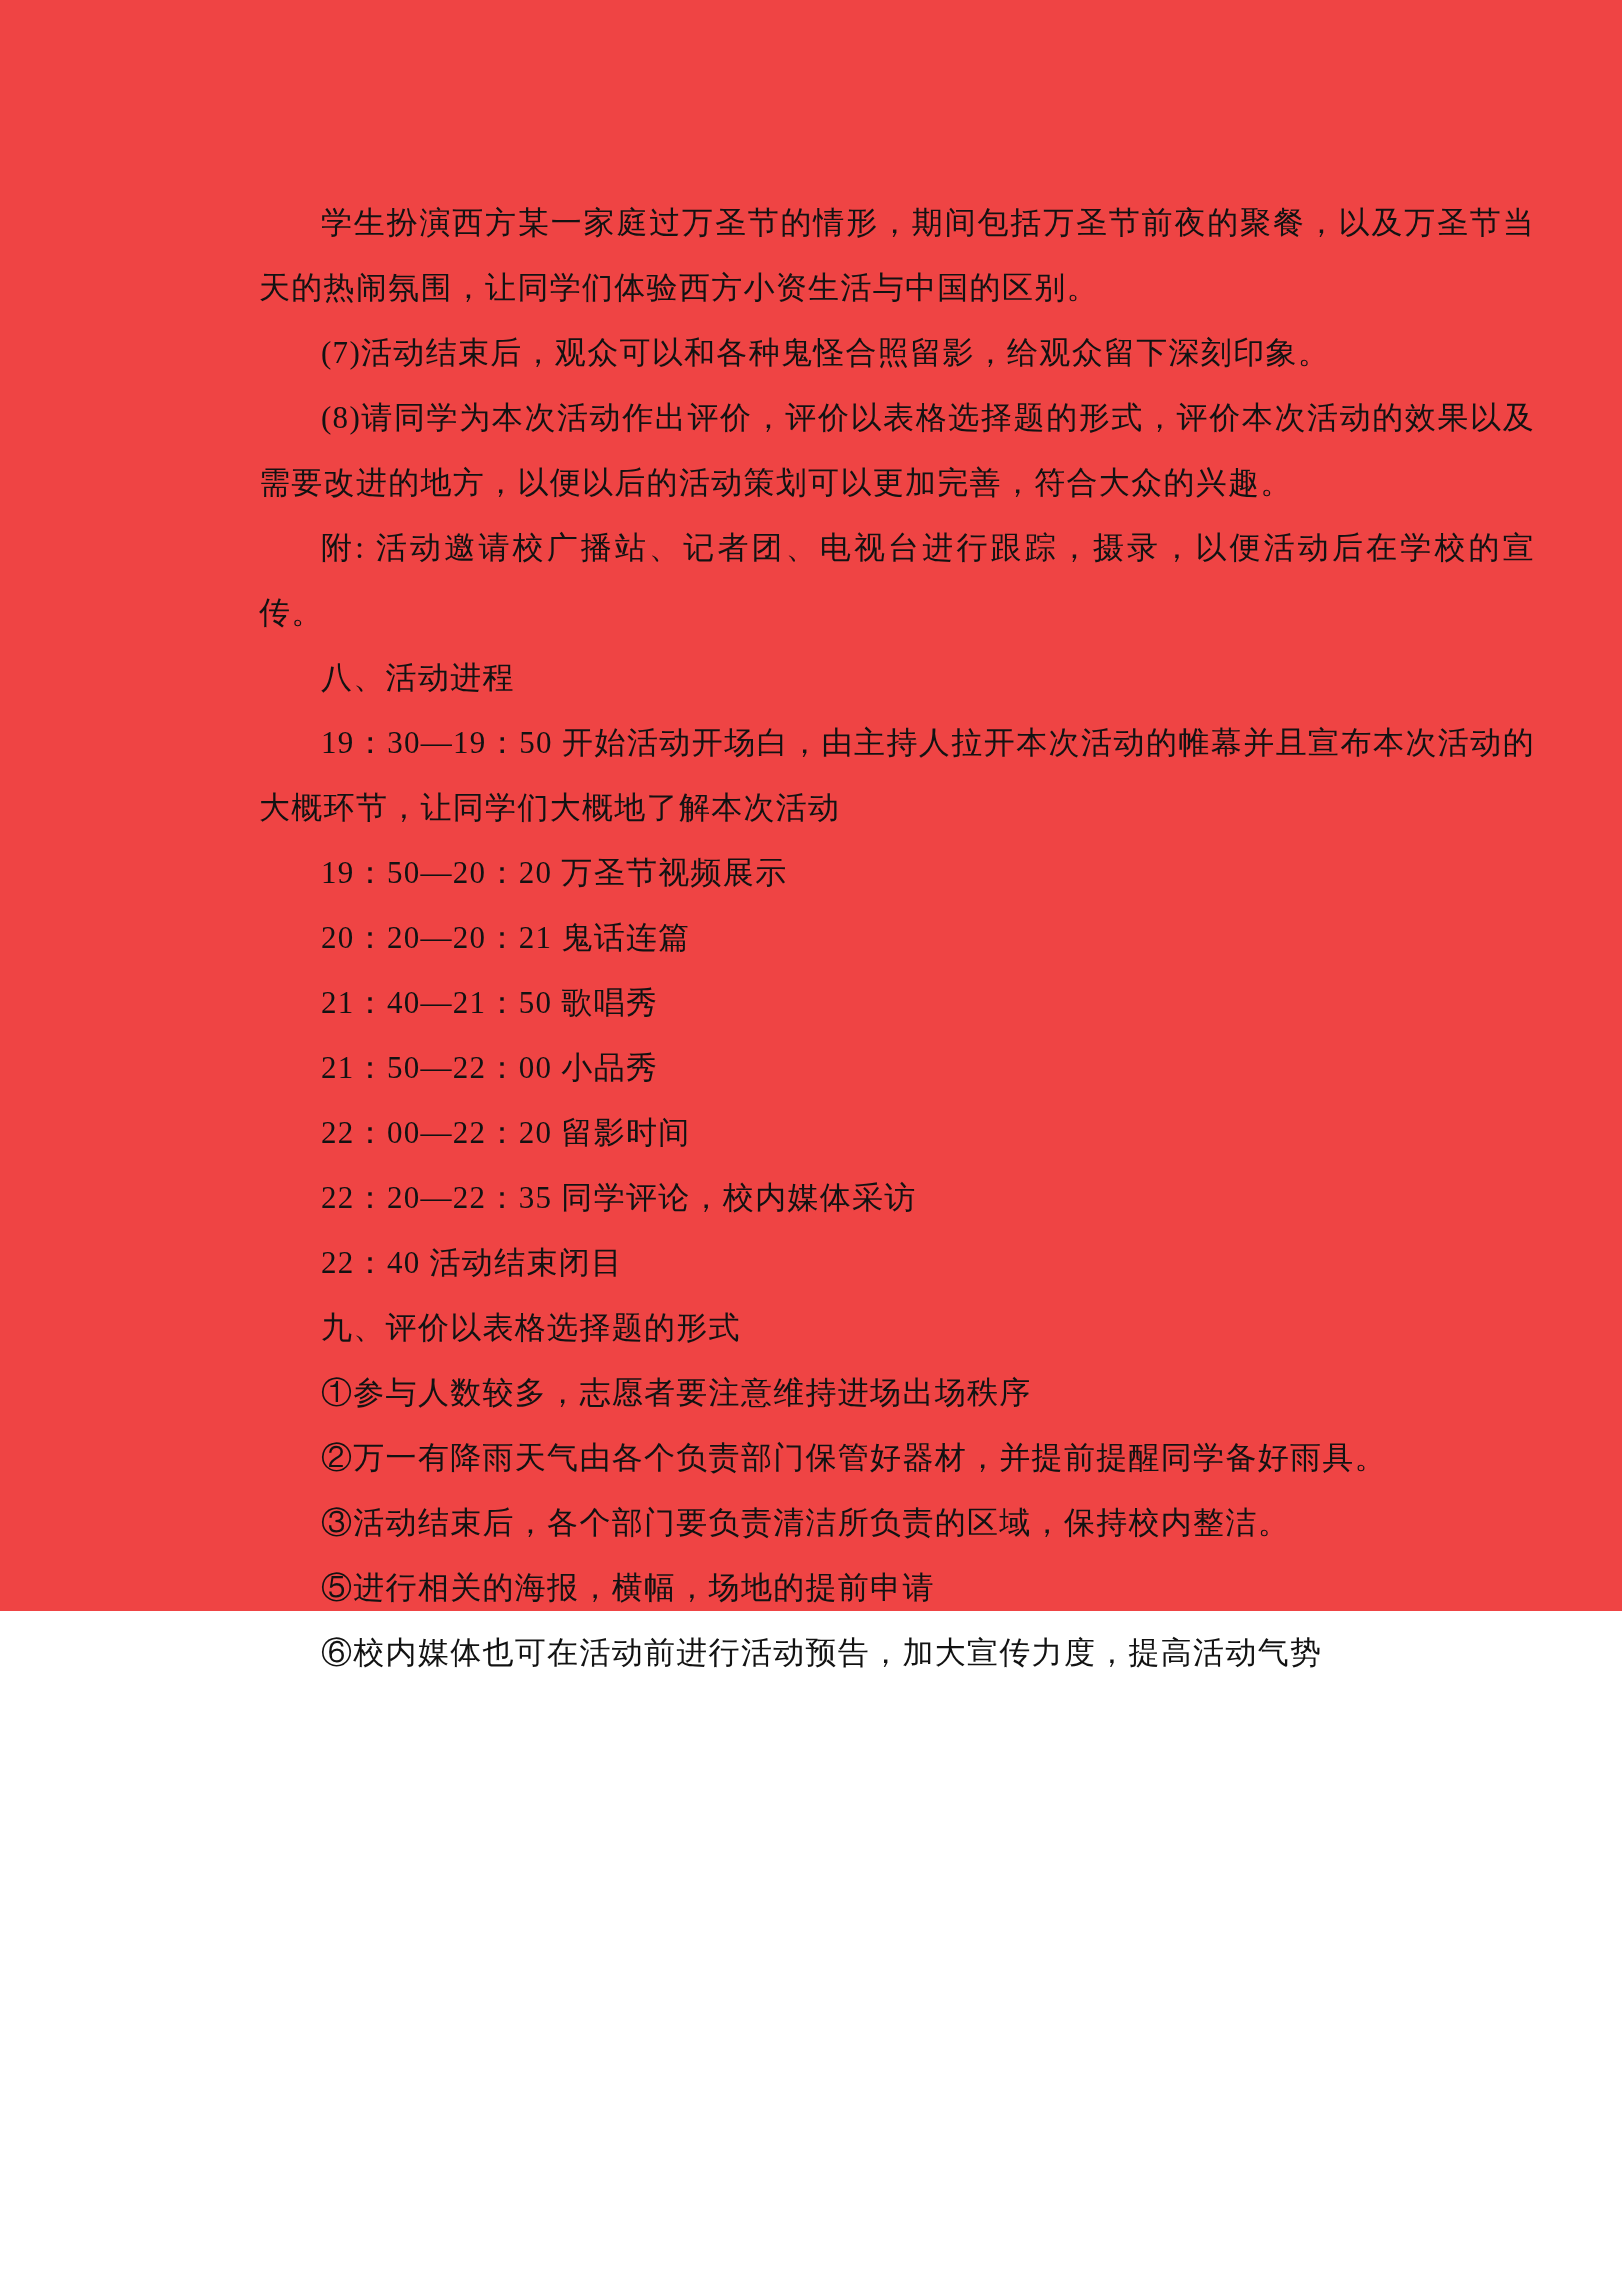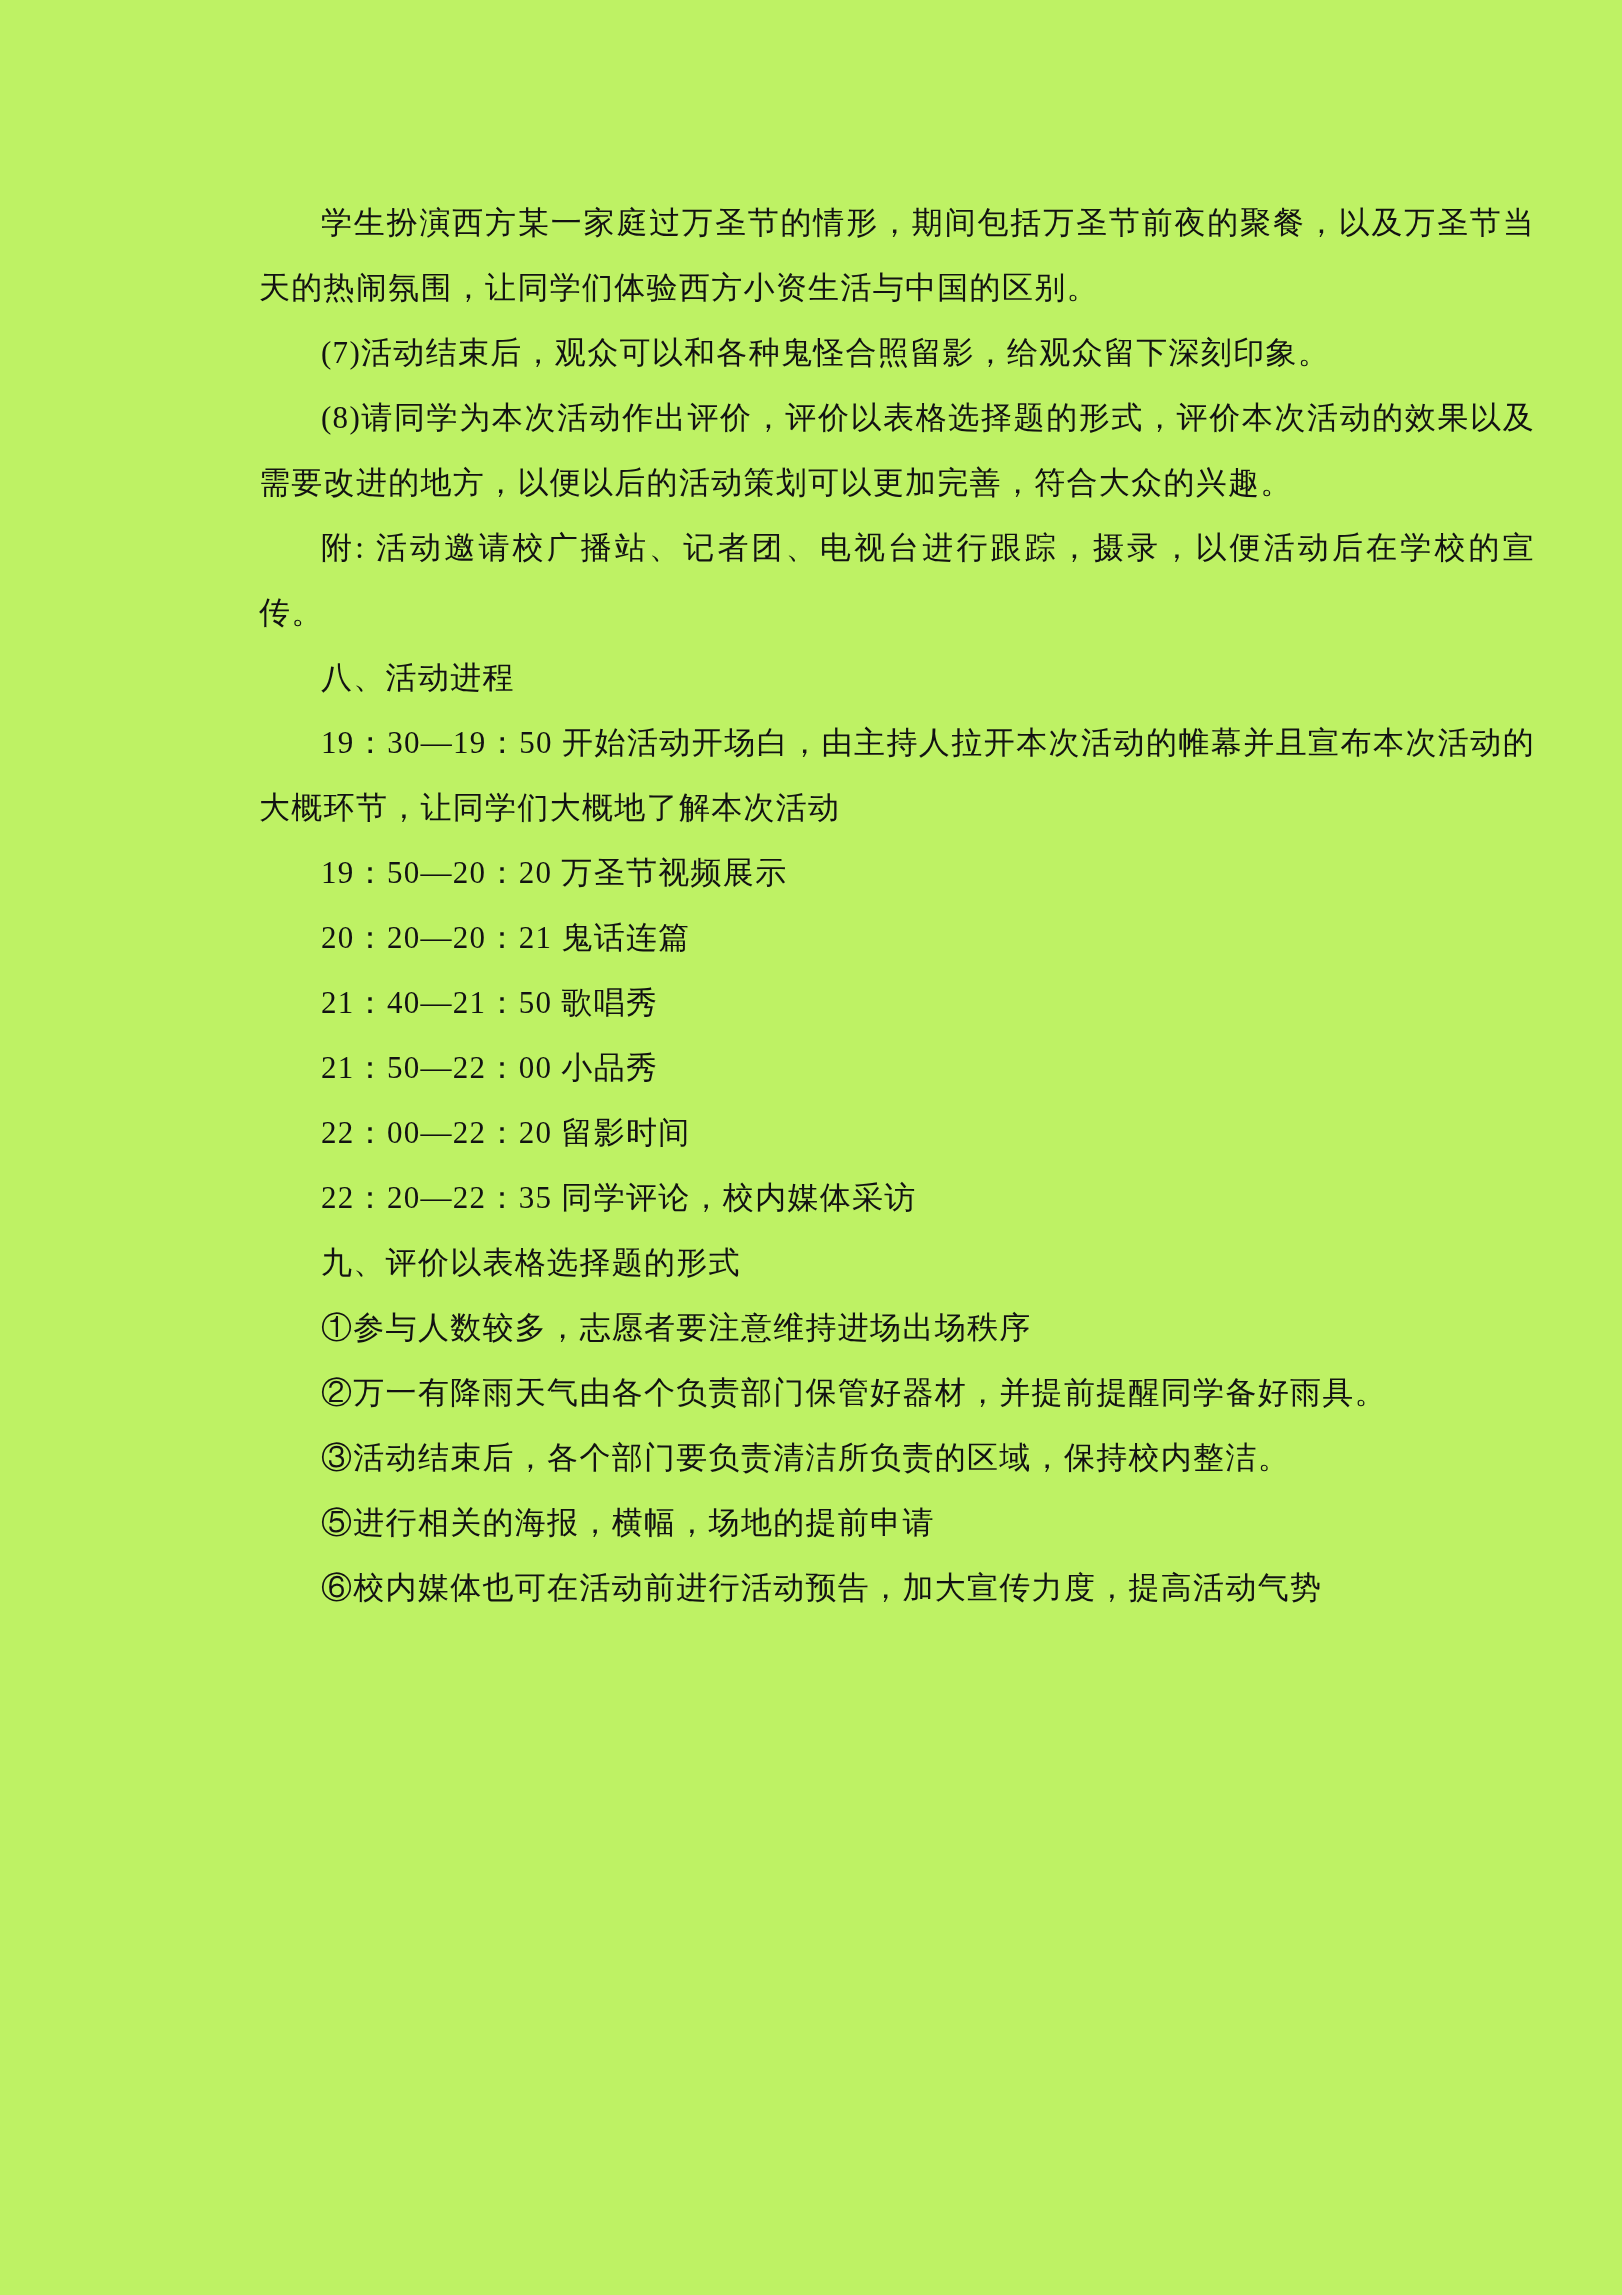--- a/index.html
+++ b/index.html
@@ -12,23 +12,23 @@
     height: 2295px;
     position: relative;
     font-family: "Liberation Serif", "DejaVu Serif", serif;
     color: #121212;
   }
   .page {
     position: absolute;
     top: 0;
     left: 0;
     width: 1623px;
-    height: 2295px;
+    height: 1611px;
     box-sizing: border-box;
-    background: #bef264;
+    background: #ef4444;
     padding: 190px 88px 131px 259px;
   }
   .para {
     margin: 0;
     font-size: 31px;
     line-height: 65px;
     letter-spacing: 1.3px;
     text-indent: 2em;
     text-align: justify;
     word-break: break-all;
@@ -43,20 +43,21 @@
   <p class="para">(8)请同学为本次活动作出评价，评价以表格选择题的形式，评价本次活动的效果以及需要改进的地方，以便以后的活动策划可以更加完善，符合大众的兴趣。</p>
   <p class="para">附: 活动邀请校广播站、记者团、电视台进行跟踪，摄录，以便活动后在学校的宣传。</p>
   <p class="para">八、活动进程</p>
   <p class="para">19：30—19：50 开始活动开场白，由主持人拉开本次活动的帷幕并且宣布本次活动的大概环节，让同学们大概地了解本次活动</p>
   <p class="para">19：50—20：20 万圣节视频展示</p>
   <p class="para">20：20—20：21 鬼话连篇</p>
   <p class="para">21：40—21：50 歌唱秀</p>
   <p class="para">21：50—22：00 小品秀</p>
   <p class="para">22：00—22：20 留影时间</p>
   <p class="para">22：20—22：35 同学评论，校内媒体采访</p>
+  <p class="para">22：40 活动结束闭目</p>
   <p class="para">九、评价以表格选择题的形式</p>
   <p class="para">①参与人数较多，志愿者要注意维持进场出场秩序</p>
   <p class="para">②万一有降雨天气由各个负责部门保管好器材，并提前提醒同学备好雨具。</p>
   <p class="para">③活动结束后，各个部门要负责清洁所负责的区域，保持校内整洁。</p>
   <p class="para">⑤进行相关的海报，横幅，场地的提前申请</p>
   <p class="para">⑥校内媒体也可在活动前进行活动预告，加大宣传力度，提高活动气势</p>
 </div>
 
 
 </body></html>

